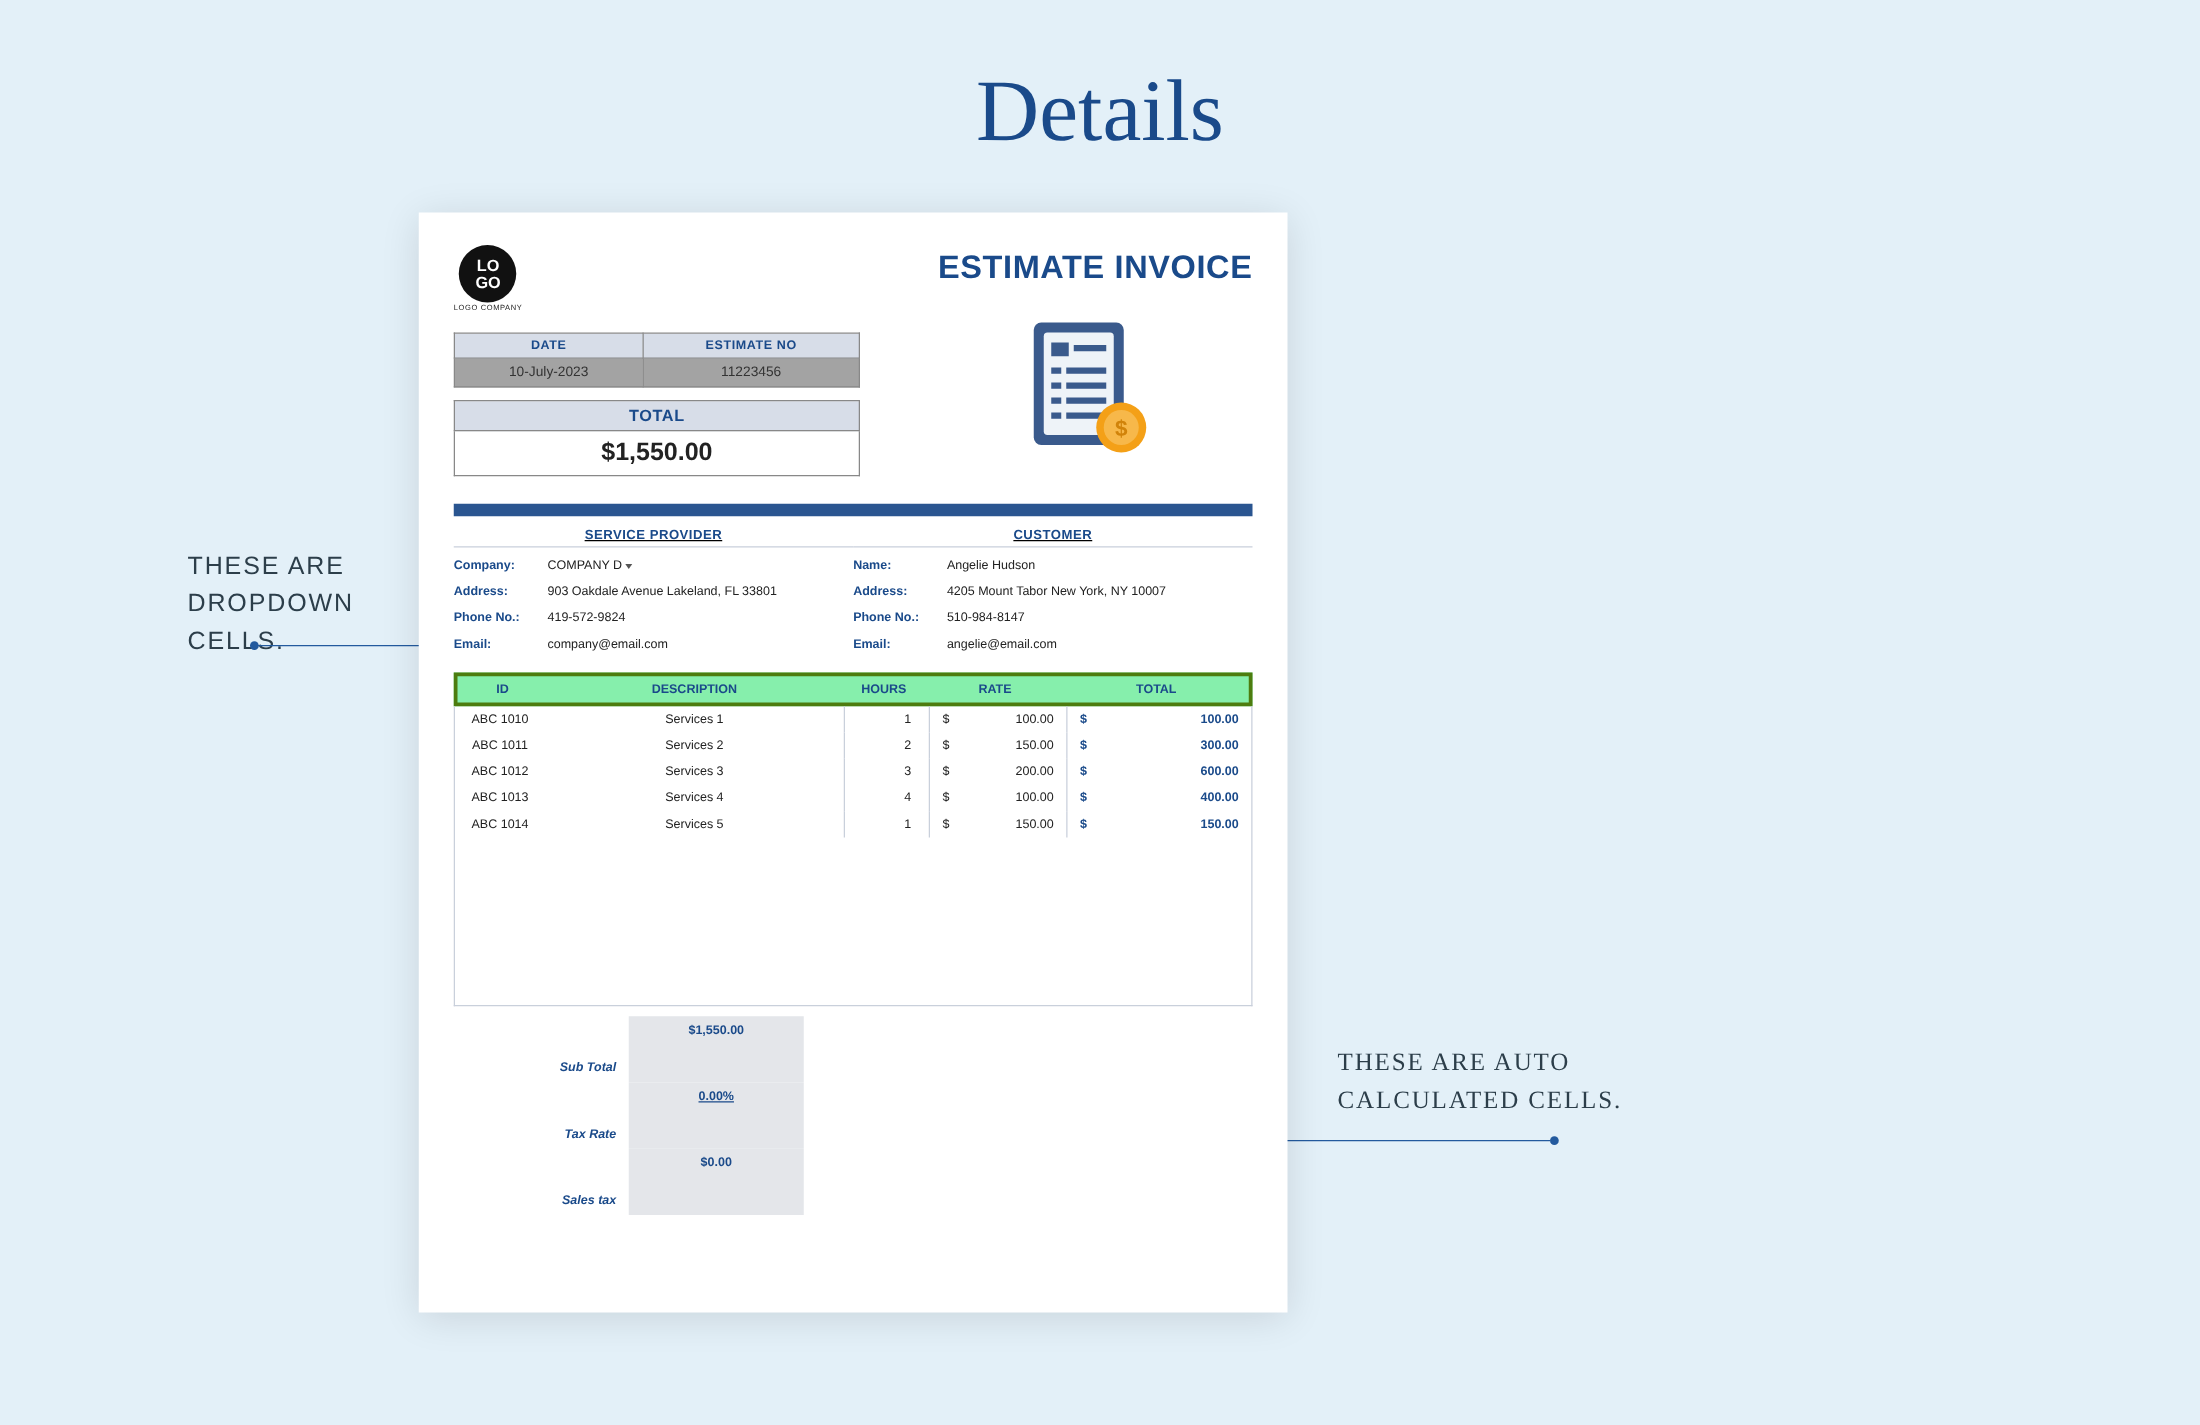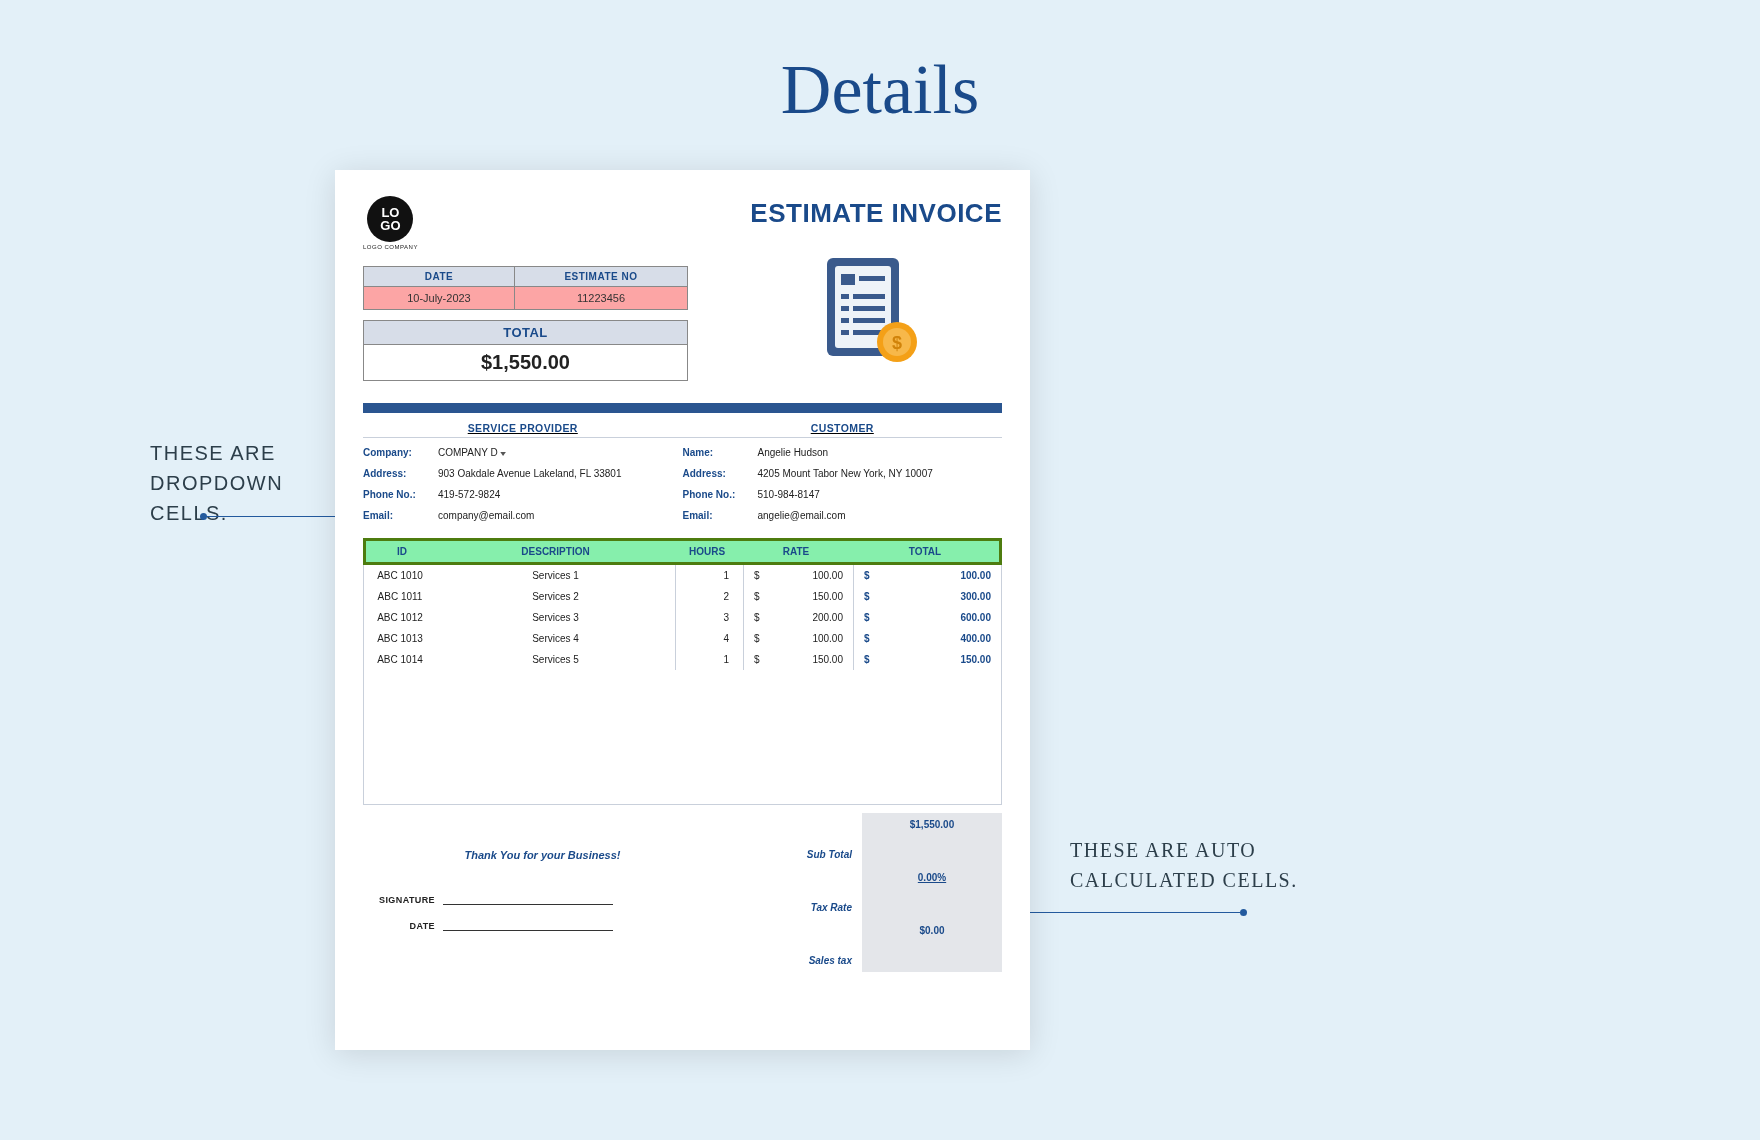--- a/index.html
+++ b/index.html
@@ -69,21 +69,21 @@
     width: 325px;
     border-collapse: collapse;
     font-size: 11px;
   }
   .date-est th {
     background:#d7dde8; border:1px solid #888; padding:4px 0;
     color:#1a4a8a; font-weight:700; letter-spacing:0.5px; font-size:10px;
   }
   .date-est td {
     border:1px solid #888; padding:5px 0; text-align:center;
-    background:#fca5a5; color:#333;
+    background:#a3a3a3; color:#333;
   }
   .total-tbl {
     margin-top: 10px; width:325px; border-collapse:collapse;
   }
   .total-tbl th {
     background:#d7dde8; border:1px solid #888; color:#1a4a8a;
     font-weight:700; font-size:13px; letter-spacing:0.5px; padding:4px;
   }
   .total-tbl td {
     border:1px solid #888; text-align:center; font-size:20px;
@@ -348,31 +348,20 @@
           </div>
           <div class="c-total cell-border-l">
             <span class="tot-sym">$</span>
             <span>150.00</span>
           </div>
         </div>
       </div>
   </div>
 
   <div class="bottom">
-    <div class="bottom-left">
-      <div class="thanks">Thank You for your Business!</div>
-      <div class="sig-row">
-        <div class="sig-label">SIGNATURE</div>
-        <div class="sig-line"></div>
-      </div>
-      <div class="sig-row">
-        <div class="sig-label">DATE</div>
-        <div class="sig-line"></div>
-      </div>
-    </div>
     <div class="summary">
       <div class="sum-row">
         <div class="sum-label">Sub Total</div>
         <div class="sum-val sum-shade">$1,550.00</div>
       </div>
       <div class="sum-row">
         <div class="sum-label">Tax Rate</div>
         <div class="sum-val sum-shade sum-under">0.00%</div>
       </div>
       <div class="sum-row">

